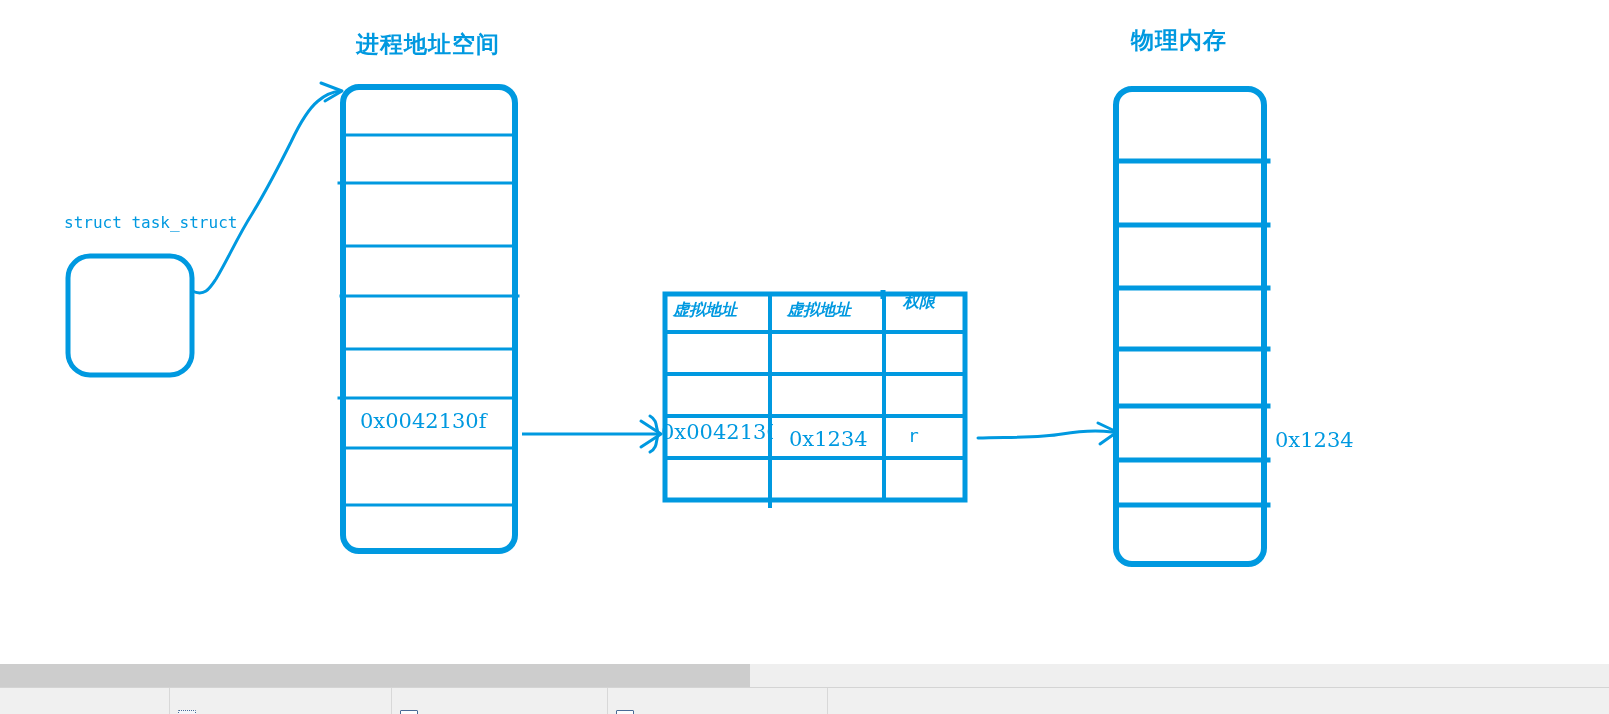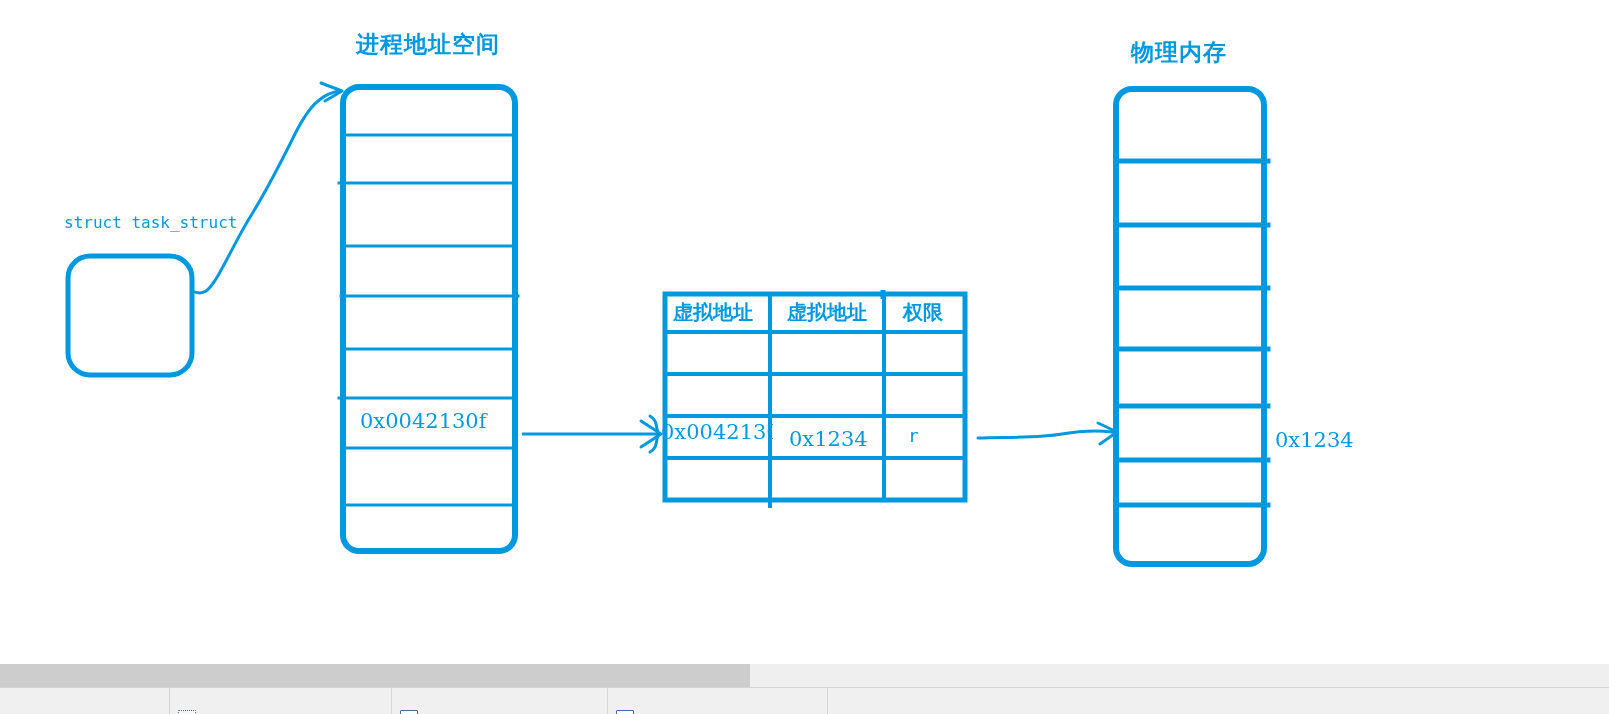--- a/index.html
+++ b/index.html
@@ -41,21 +41,22 @@
     font-size: 16px;
     letter-spacing: 0px;
   }
   .serif-lbl {
     font-family: "DejaVu Serif", "Liberation Serif", serif;
     font-size: 21px;
   }
   .tbl-head {
     font-family: "DejaVu Serif", "Liberation Serif", serif;
     font-weight: bold;
-    font-size: 20px;
+    font-size: 16px;
+    font-style: italic;
   }
   .tbl-cell-mono {
     font-family: "DejaVu Sans Mono", "Liberation Mono", monospace;
     font-size: 18px;
   }
 
   
   #hscroll-track {
     position: absolute;
     left: 0;
@@ -174,29 +175,29 @@
       <line x1="1117" y1="288" x2="1268" y2="288"></line>
       <line x1="1120" y1="349" x2="1268" y2="349"></line>
       <line x1="1120" y1="406" x2="1268" y2="406"></line>
       <line x1="1120" y1="460" x2="1268" y2="460"></line>
       <line x1="1117" y1="505" x2="1268" y2="505"></line>
     </g>
   </svg>
 
   <div class="lbl title-cn" style="left:356px; top:32px;">进程地址空间</div>
 
-  <div class="lbl title-cn" style="left:1131px; top:40px;">物理内存</div>
+  <div class="lbl title-cn" style="left:1131px; top:28px;">物理内存</div>
 
   <div class="lbl mono-lbl" style="left:64px; top:215px;">struct task_struct</div>
 
   <div class="lbl serif-lbl" style="left:360px; top:411px;">0x0042130f</div>
 
   <div class="lbl tbl-head" style="left:673px; top:302px;">虚拟地址</div>
   <div class="lbl tbl-head" style="left:787px; top:302px;">虚拟地址</div>
-  <div class="lbl tbl-head" style="left:903px; top:302px;">权限</div>
+  <div class="lbl tbl-head" style="left:903px; top:294px;">权限</div>
 
   <div class="lbl serif-lbl" style="left:661px; top:422px; width:112px; overflow:hidden;">0x0042130f</div>
   <div class="lbl serif-lbl" style="left:789px; top:429px;">0x1234</div>
   <div class="lbl tbl-cell-mono" style="left:908px; top:427px;">r</div>
 
   <div class="lbl serif-lbl" style="left:1275px; top:430px;">0x1234</div>
 
   <div id="hscroll-track">
     <div id="hscroll-thumb"></div>
   </div>

